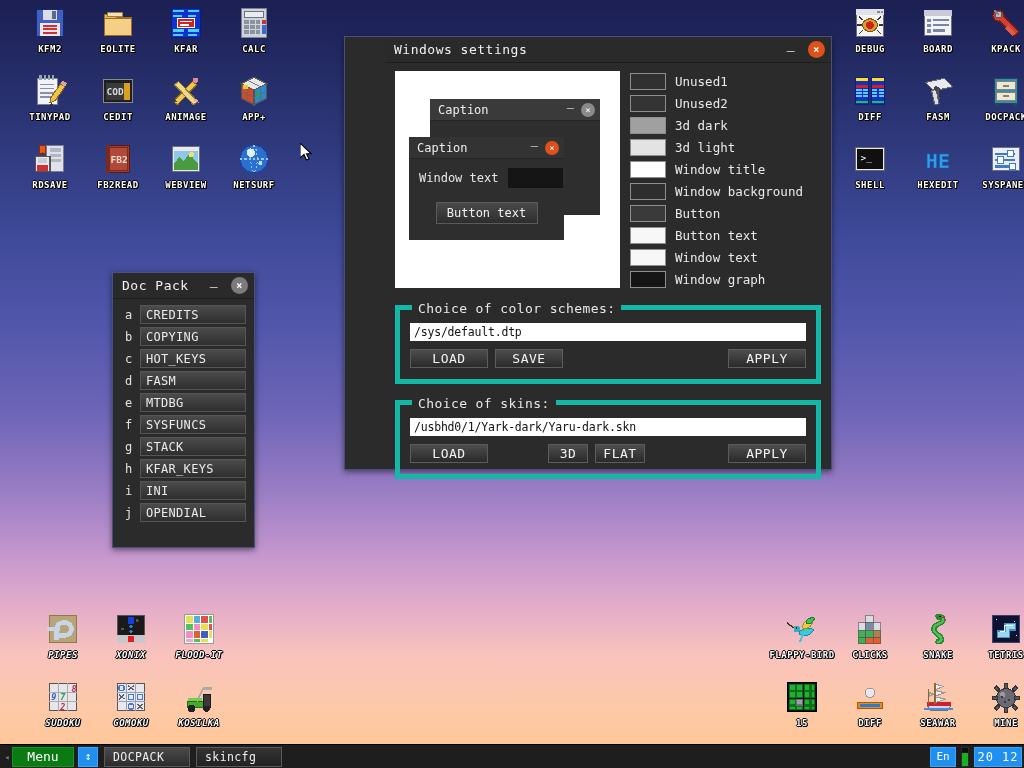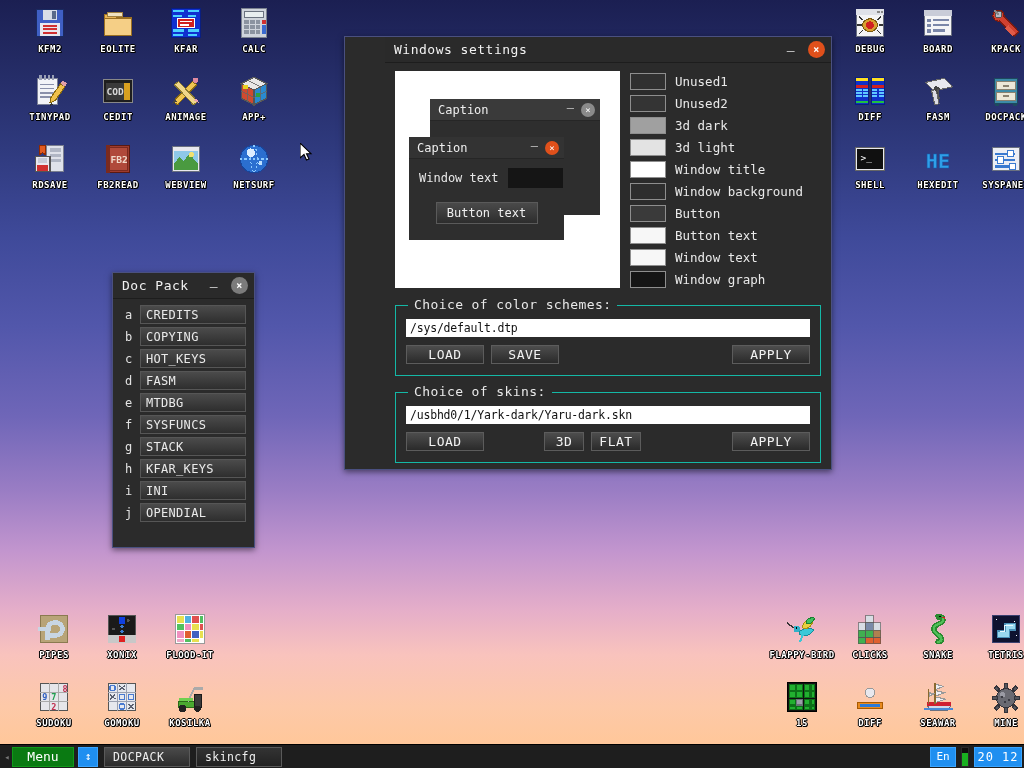--- a/index.html
+++ b/index.html
@@ -104,21 +104,21 @@
   }
   
   .swatch-list{ display:flex; flex-direction:column; gap:3px; padding-top:1px; }
   .swatch-row{ display:flex; align-items:center; height:19px; cursor:pointer; }
   .swatch{
     width:36px; height:17px; border:1px solid #8e8e8e; flex:none;
   }
   .swatch-lbl{ color:#e9e9e9; font-size:12.5px; margin-left:9px; white-space:nowrap; }
   
   .fset{
-    position:relative; border:1px solid #14b8a6;
+    position:relative; border:5px solid #14b8a6;
     margin-top:16px; padding:13px 10px 11px 10px;
   }
   .fset-legend{
     position:absolute; top:-9px; left:12px; padding:0 6px;
     background:#2b2b2b; color:#e9e9e9; font-size:13px;
     letter-spacing:.4px;
   }
   .path-field{
     width:100%; height:18px; background:#fff; color:#111;
     font-size:11.5px; font-family:"DejaVu Sans Mono", monospace;
@@ -519,21 +519,21 @@
               <rect x="17" y="8" width="6" height="6"></rect>
               <rect x="8" y="14" width="6" height="6"></rect>
               <rect x="19" y="20" width="6" height="6"></rect>
             </g>
           </svg>
         </div>
         <div class="ic-lbl">SYSPANEL</div>
       </div>
     </div>
 
-  <div class="icon-grid" id="grid-bl" style="left:4px; top:612px; grid-template-columns:repeat(3,68px);">
+  <div class="icon-grid" id="grid-bl" style="left:13px; top:612px; grid-template-columns:repeat(3,68px);font-style:italic;">
       <div class="desk-icon" style="height: 68px;">
         <div class="ic-img">
           <svg class="px" style="left:0;top:0;width:34px;height:34px" viewBox="0 0 32 32" shape-rendering="crispEdges">
             <rect x="3" y="3" width="26" height="26" fill="#b8a478" stroke="#8a7a50"></rect>
             <g stroke="#c8d6e4" stroke-width="4.5" fill="none" stroke-linecap="square">
               <path d="M10 24v-8a6 6 0 016-6h2a6 6 0 010 12h-6"></path>
               <path d="M3 16h8"></path>
             </g>
           </svg>
         </div>

